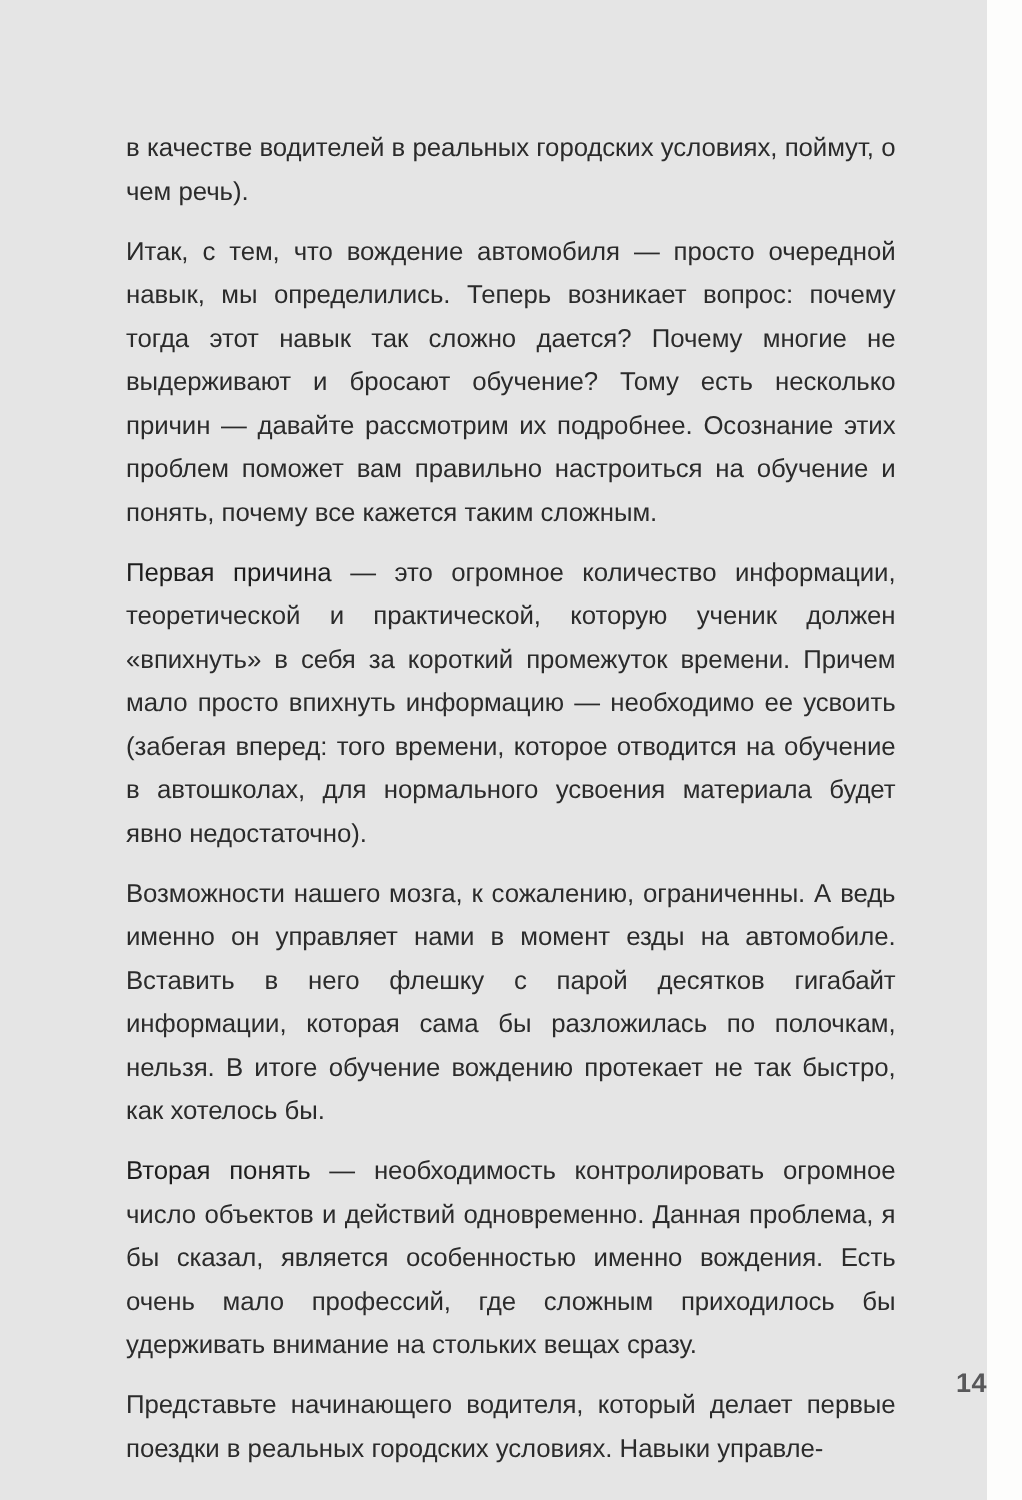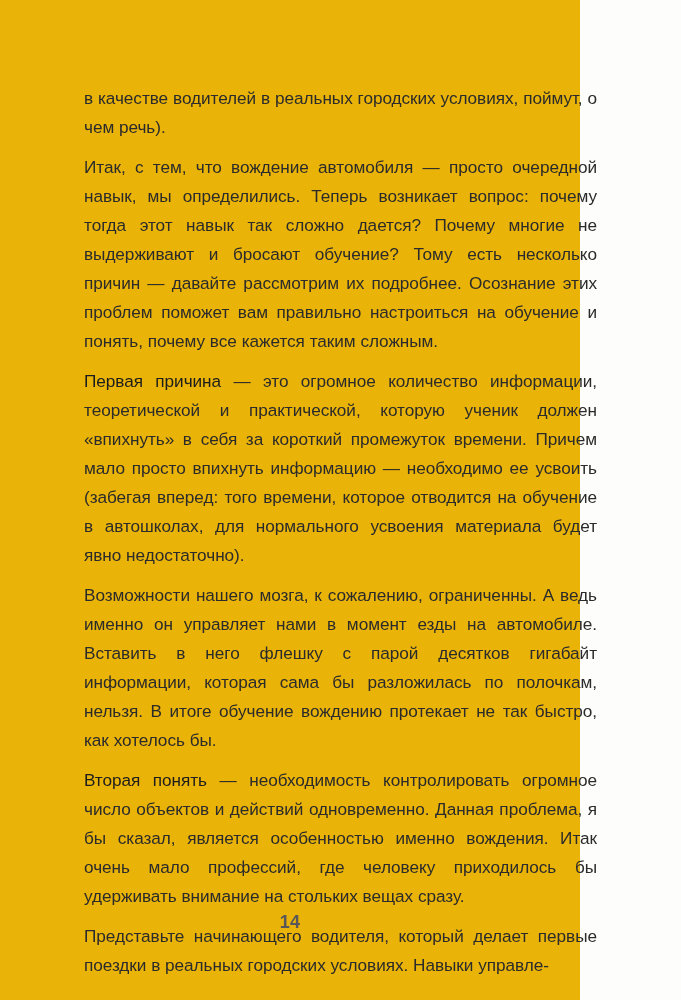--- a/index.html
+++ b/index.html
@@ -11,23 +11,23 @@
     width: 681px;
     height: 1000px;
     background: #fdfdfc;
     font-family: "Liberation Sans", "DejaVu Sans", sans-serif;
     color: #2b2b2b;
     overflow: hidden;
   }
 
   .page {
     position: relative;
-    width: 580px;
+    width: 658px;
     height: 1000px;
-    background: #eab308;
+    background: #e5e5e5;
     box-sizing: border-box;
   }
 
   .text-column {
     position: absolute;
     left: 84px;
     top: 84px;
     width: 513px;
   }
 
@@ -56,21 +56,21 @@
   
   .para.cont {
     text-align: justify;
   }
 
   .page-number {
     position: absolute;
     left: 0;
     right: 0;
     top: 912px;
-    text-align: center;
+    text-align: right;
     font-size: 18px;
     font-weight: bold;
     color: #58585a;
     letter-spacing: 0.3px;
   }
 </style>
 </head>
 <body>
 
 <div class="page">
@@ -87,21 +87,21 @@
 
     <p class="para">
       <span class="lead-in">Первая причина</span><span> — это огромное количество информации, теоретической и практической, которую ученик должен «впихнуть» в себя за короткий промежуток времени. Причем мало просто впихнуть информацию — необходимо ее усвоить (забегая вперед: того времени, которое отводится на обучение в автошколах, для нормального усвоения материала будет явно недостаточно).</span>
     </p>
 
     <p class="para">
       <span>Возможности нашего мозга, к сожалению, ограниченны. А ведь именно он управляет нами в момент езды на автомобиле. Вставить в него флешку с парой десятков гигабайт информации, которая сама бы разложилась по полочкам, нельзя. В итоге обучение вождению протекает не так быстро, как хотелось бы.</span>
     </p>
 
     <p class="para">
-      <span class="lead-in">Вторая понять</span><span> — необходимость контролировать огромное число объектов и действий одновременно. Данная проблема, я бы сказал, является особенностью именно вождения. Итак очень мало профессий, где человеку приходилось бы удерживать внимание на стольких вещах сразу.</span>
+      <span class="lead-in">Вторая понять</span><span> — необходимость контролировать огромное число объектов и действий одновременно. Данная проблема, я бы сказал, является особенностью именно вождения. Есть очень мало профессий, где сложным приходилось бы удерживать внимание на стольких вещах сразу.</span>
     </p>
 
     <p class="para cont">
       <span>Представьте начинающего водителя, который делает первые поездки в реальных городских условиях. Навыки управле-</span>
     </p>
 
   </div>
 
   <div class="page-number">14</div>
 

